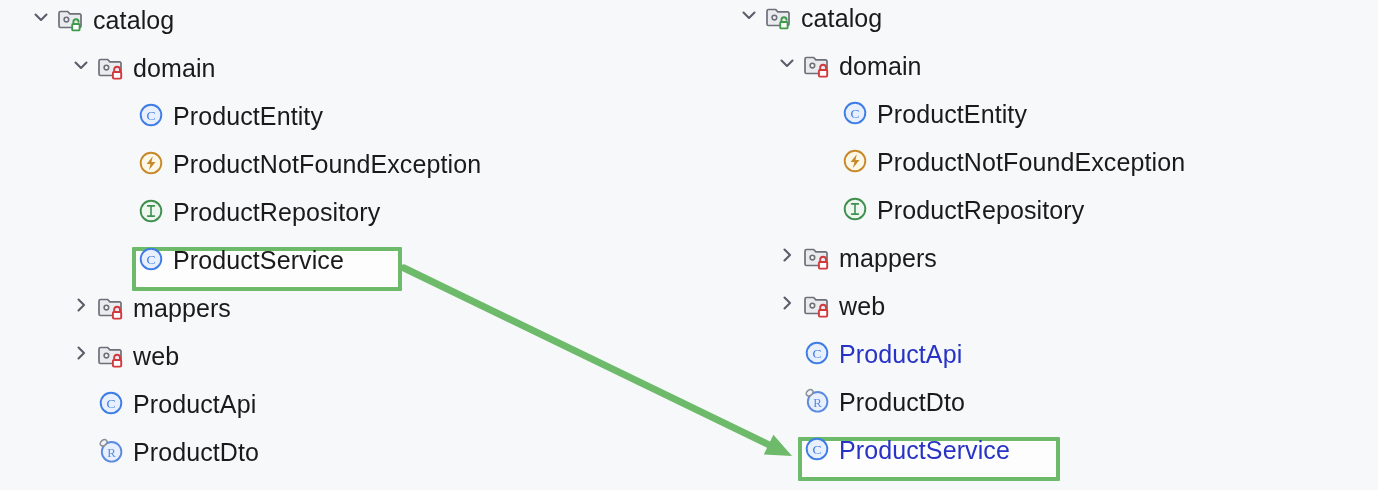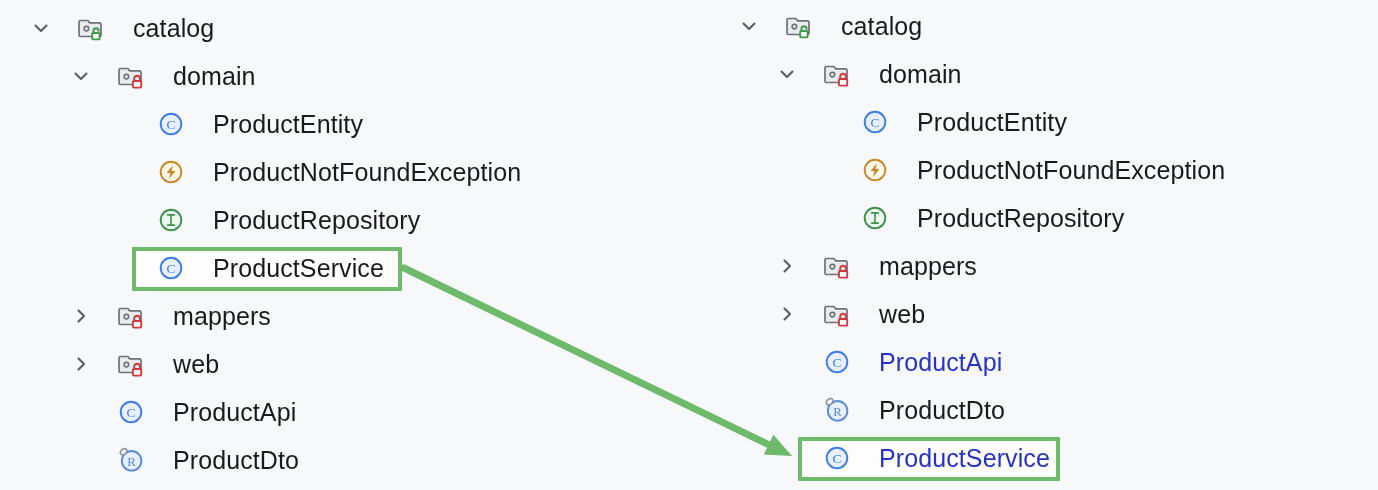--- a/index.html
+++ b/index.html
@@ -11,24 +11,23 @@
     position:relative;
   }
   .panel{position:absolute;top:0;}
   #panel-left{left:0;width:700px;}
   #panel-right{left:710px;width:668px;}
 
   .row{
     position:absolute;
     height:44px;
     display:flex;
-    align-items:center;
+    align-items:flex-start;
     box-sizing:border-box;
     white-space:nowrap;
-    gap:20px;
   }
 
   
   .chev{
     width:22px;height:22px;
     flex:0 0 22px;
     position:relative;
     margin-right:6px;
   }
   .chev svg{display:block;width:22px;height:22px;}

